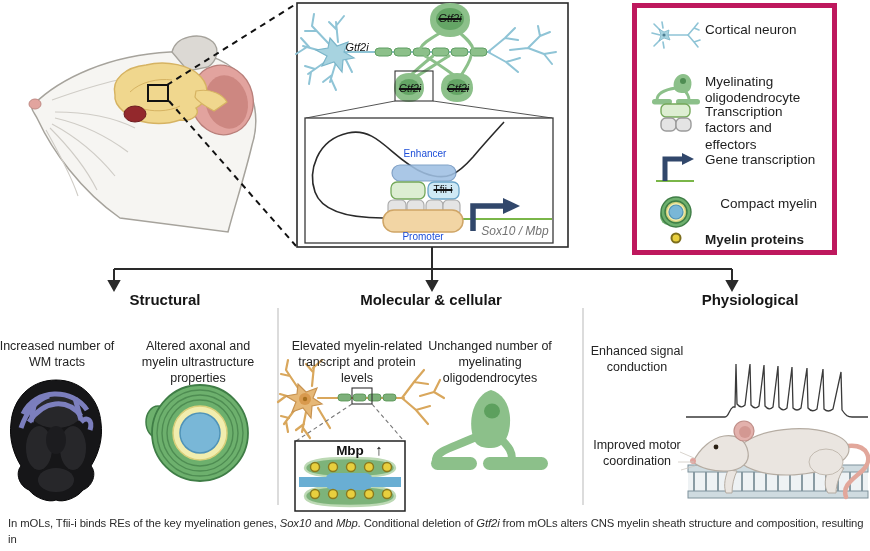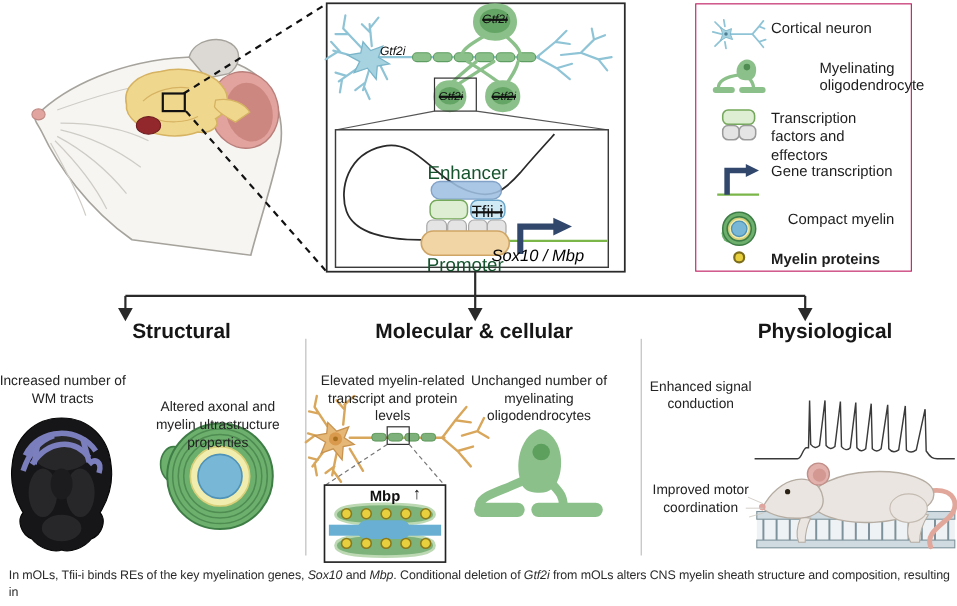--- a/index.html
+++ b/index.html
@@ -3,25 +3,25 @@
 <meta charset="utf-8">
 <style>
   html,body{margin:0;padding:0;background:#fff;}
   #figure{position:relative;width:870px;height:551px;background:#fff;overflow:hidden;
           font-family:"Liberation Sans",sans-serif;color:#1c1c1c;}
   #art{position:absolute;left:0;top:0;}
   .t{position:absolute;transform:translateX(-50%);text-align:center;white-space:pre-line;}
   .italic{font-style:italic;}
   .strike{text-decoration:line-through;text-decoration-thickness:1.5px;}
   .gene-label{font-size:11px;font-style:italic;color:#111;}
-  .diagram-label{font-size:17px;color:#14532d;}
-  .section-title{font-size:19px;font-weight:700;color:#161616;}
+  .diagram-label{font-size:10px;color:#1d4ed8;}
+  .section-title{font-size:15px;font-weight:700;color:#161616;}
   .finding{font-size:12.5px;line-height:1.28;color:#242424;}
   .legend-box{position:absolute;left:632px;top:3px;width:195px;height:242px;
-              border:1px solid #be185d;background:#fff;}
+              border:5px solid #be185d;background:#fff;}
   .legend-row{position:absolute;left:10px;display:flex;align-items:flex-start;}
   .legend-icon{width:58px;display:flex;justify-content:center;flex:none;}
   .legend-label{font-size:13.5px;line-height:1.22;color:#1d1d1d;width:112px;padding-top:2px;}
   .mbp-label{font-size:13.5px;font-weight:700;color:#111;}
   #caption{position:absolute;left:8px;top:515px;width:858px;font-size:11.3px;
            line-height:1.45;color:#2b2b2b;letter-spacing:-0.1px;}
 </style>
 </head>
 <body>
 
@@ -266,40 +266,40 @@
       <path d="M694,458 L680,452 M694,462 L678,462 M695,466 L681,470"></path>
     </g>
   </g>
 </svg>
 
 <div class="t gene-label" style="left:357px;top:41px;">Gtf2i</div>
 <div class="t gene-label strike" style="left:450px;top:12px;">Gtf2i</div>
 <div class="t gene-label strike" style="left:410px;top:82px;font-size:10.5px;">Gtf2i</div>
 <div class="t gene-label strike" style="left:458px;top:82px;font-size:10.5px;">Gtf2i</div>
 <div class="t diagram-label" style="left:425px;top:148px;">Enhancer</div>
-<div class="t strike" style="left:443px;top:184px;font-size:15px;color:#111;">Tfii-i</div>
+<div class="t strike" style="left:443px;top:184px;font-size:10px;color:#111;">Tfii-i</div>
 <div class="t diagram-label" style="left:423px;top:231px;">Promoter</div>
-<div class="t italic" style="left:489px;top:224px;font-size:15px;color:#000000;">Sox10 / Mbp</div>
+<div class="t italic" style="left:515px;top:224px;font-size:12px;color:#737373;">Sox10 / Mbp</div>
 
 <div class="legend-box">
   <div class="legend-row" style="top:12px;">
     <span class="legend-icon">
       <svg width="52" height="30" viewBox="0 0 52 30">
         <g stroke="#8fc4d6" stroke-width="1.6" fill="none" stroke-linecap="round">
           <path d="M10,10 L4,4 M10,15 L2,13 M10,20 L4,26 M13,8 L12,2 M13,22 L14,28"></path>
           <line x1="14" y1="15" x2="38" y2="15"></line>
           <path d="M38,15 L44,8 L48,3 M44,8 L49,10 M38,15 L44,22 L48,27 M44,22 L50,20"></path>
         </g>
         <path d="M9,9 L14,12 L19,10 L18,15 L20,20 L14,18 L9,21 L11,15 Z" fill="#a7d3e0" stroke="#7ab5c9" stroke-width="0.8"></path>
         <circle cx="14" cy="15" r="1.6" fill="#4e7f93"></circle>
       </svg>
     </span>
     <span class="legend-label">Cortical neuron</span>
   </div>
-  <div class="legend-row" style="top:48px;gap:44px;">
+  <div class="legend-row" style="top:64px;">
     <span class="legend-icon">
       <svg width="52" height="38" viewBox="0 0 52 38">
         <g stroke="#8cc08a" stroke-width="3" fill="none" stroke-linecap="round">
           <path d="M26,16 C12,18 7,23 7,28"></path>
           <path d="M34,18 C38,22 39,25 39,28"></path>
         </g>
         <path d="M24,16 C22,8 28,2 33,2 C39,2 43,8 41,15 C40,19 37,21 33,21 C29,21 25,20 24,16 Z" fill="#8cc08a"></path>
         <circle cx="33" cy="9" r="3" fill="#4e8c52"></circle>
         <rect x="2" y="27" width="20" height="5.5" rx="2.7" fill="#8cc08a"></rect>
         <rect x="26" y="27" width="24" height="5.5" rx="2.7" fill="#8cc08a"></rect>
@@ -348,21 +348,21 @@
     <span class="legend-label">Myelin proteins</span>
   </div>
 </div>
 
 <div class="t section-title" style="left:165px;top:291px;">Structural</div>
 <div class="t section-title" style="left:431px;top:291px;">Molecular &amp; cellular</div>
 <div class="t section-title" style="left:727px;top:291px;margin-left:23px;">Physiological</div>
 
 <div class="t finding" style="left:57px;top:338px;width:130px;">Increased number of
 WM tracts</div>
-<div class="t finding" style="left:198px;top:338px;width:140px;margin-top:24px;">Altered axonal and
+<div class="t finding" style="left:198px;top:338px;width:140px;">Altered axonal and
 myelin ultrastructure
 properties</div>
 <div class="t finding" style="left:357px;top:338px;width:155px;">Elevated myelin-related
 transcript and protein
 levels</div>
 <div class="t finding" style="left:490px;top:338px;width:150px;">Unchanged number of
 myelinating
 oligodendrocytes</div>
 <div class="t finding" style="left:637px;top:343px;width:115px;">Enhanced signal
 conduction</div>

